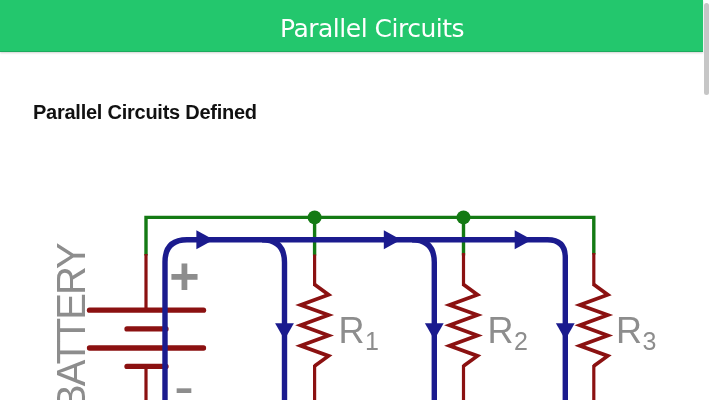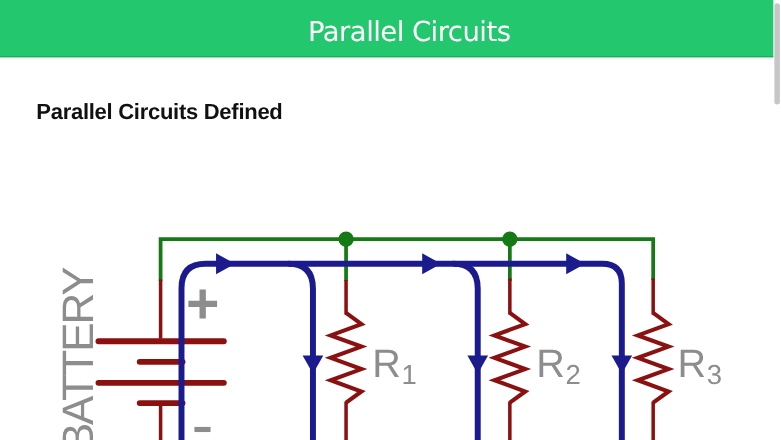--- a/index.html
+++ b/index.html
@@ -17,21 +17,21 @@
     display: flex; align-items: center; justify-content: center;
     color: #ffffff; font-family: "DejaVu Sans", sans-serif;
     font-size: 25px; font-weight: 400; letter-spacing: -0.5px;
   }
 
   .scrollbar-thumb {
     position: absolute; left: 704px; top: 3px; width: 4.5px; height: 92px;
     border-radius: 3px; background: #c6c6c6;
   }
 
-  .content { position: absolute; left: 33px; top: 0; width: 642px; }
+  .content { position: absolute; left: 33px; top: 10px; width: 642px; }
   h1.doc-heading {
     margin-top: 90.5px;
     font-size: 20px; font-weight: 700; color: #111111;
     letter-spacing: -0.25px;
   }
   p.doc-para {
     margin-top: 9px;
     font-size: 17px; line-height: 26px; color: #1d1d1d;
     text-align: justify;
   }

